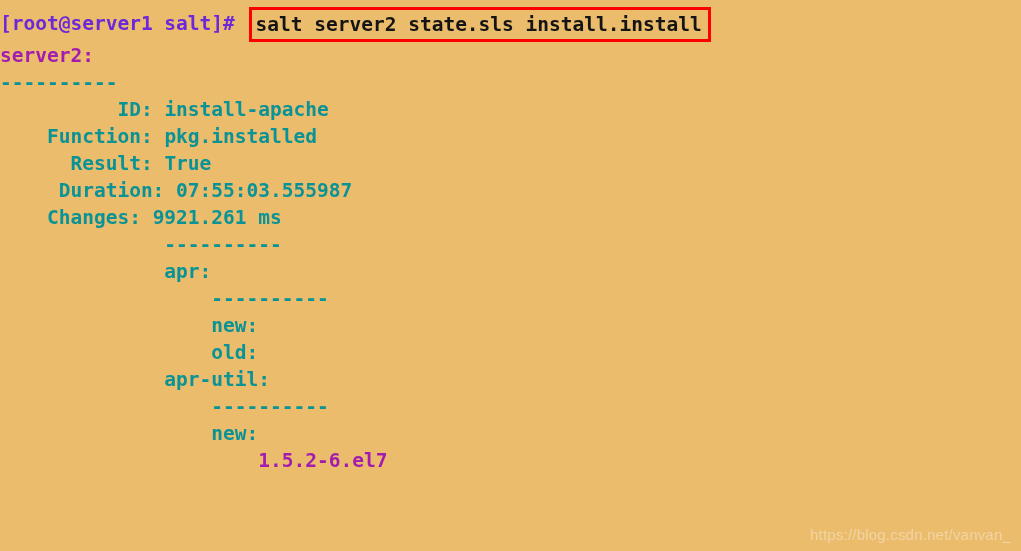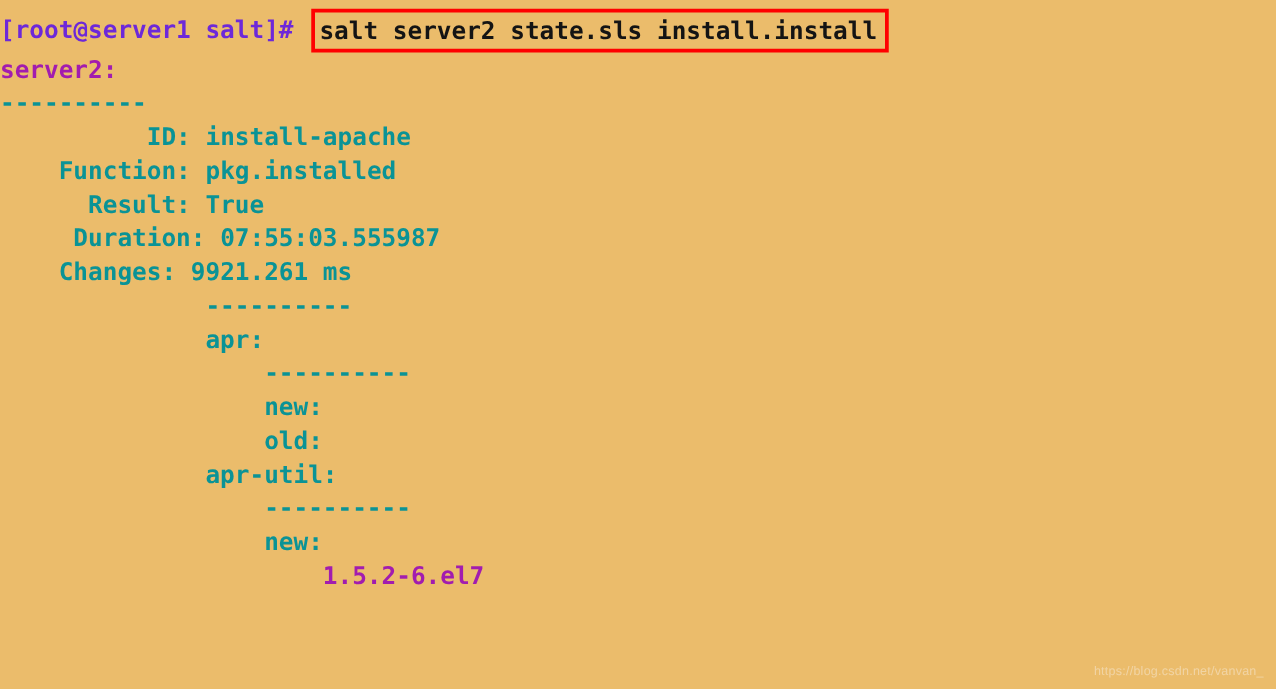--- a/index.html
+++ b/index.html
@@ -63,21 +63,21 @@
   .cmd-wrap {
     display: inline-block;
     vertical-align: top;
     padding-top: 2px;
   }
   .watermark {
     position: absolute;
     right: 10px;
     bottom: 8px;
     font-family: "Liberation Sans", "DejaVu Sans", sans-serif;
-    font-size: 10px;
+    font-size: 15px;
     font-weight: normal;
     color: #f2d6a8;
     letter-spacing: 0.2px;
     opacity: 0.95;
     white-space: pre;
   }
 </style>
 </head>
 <body>
 

